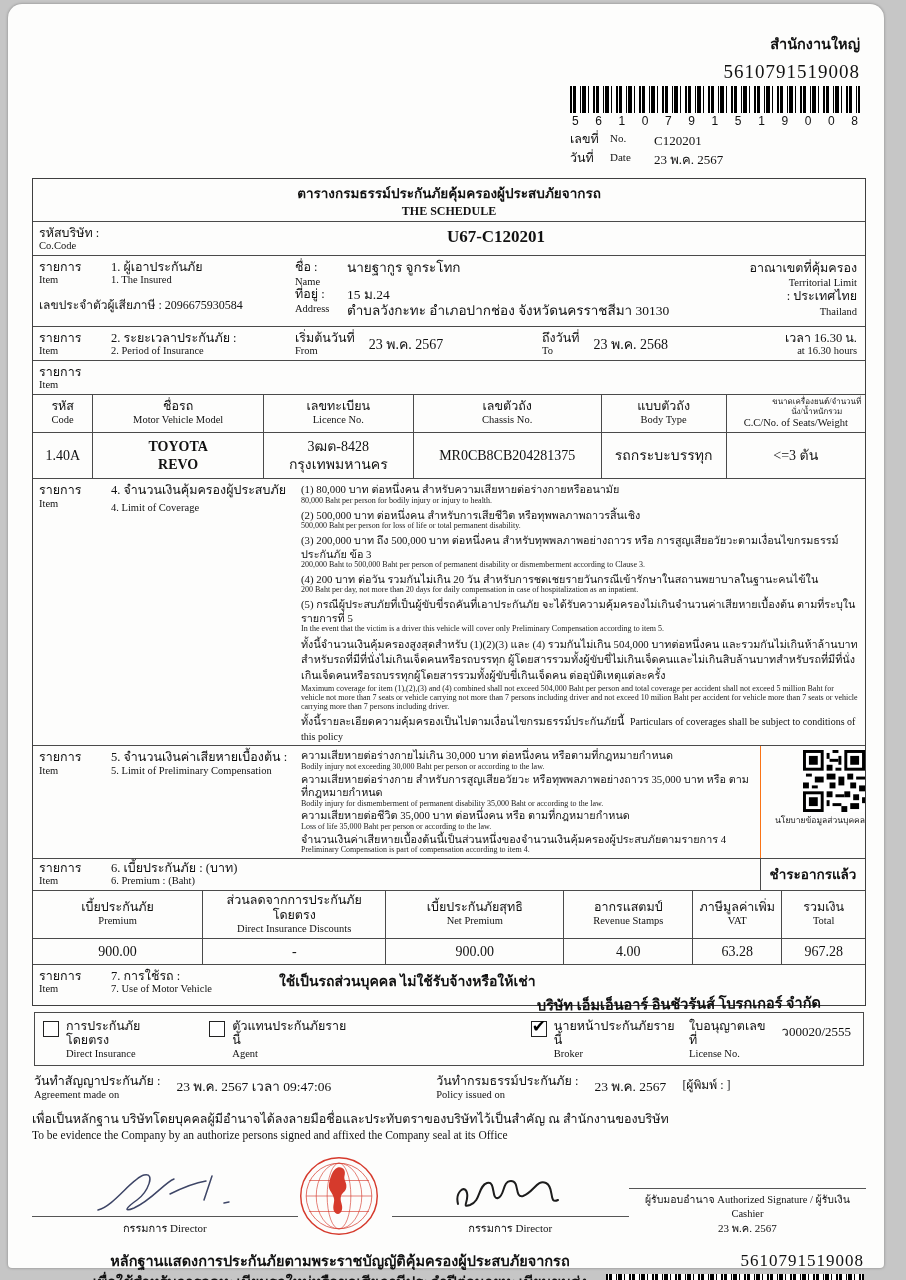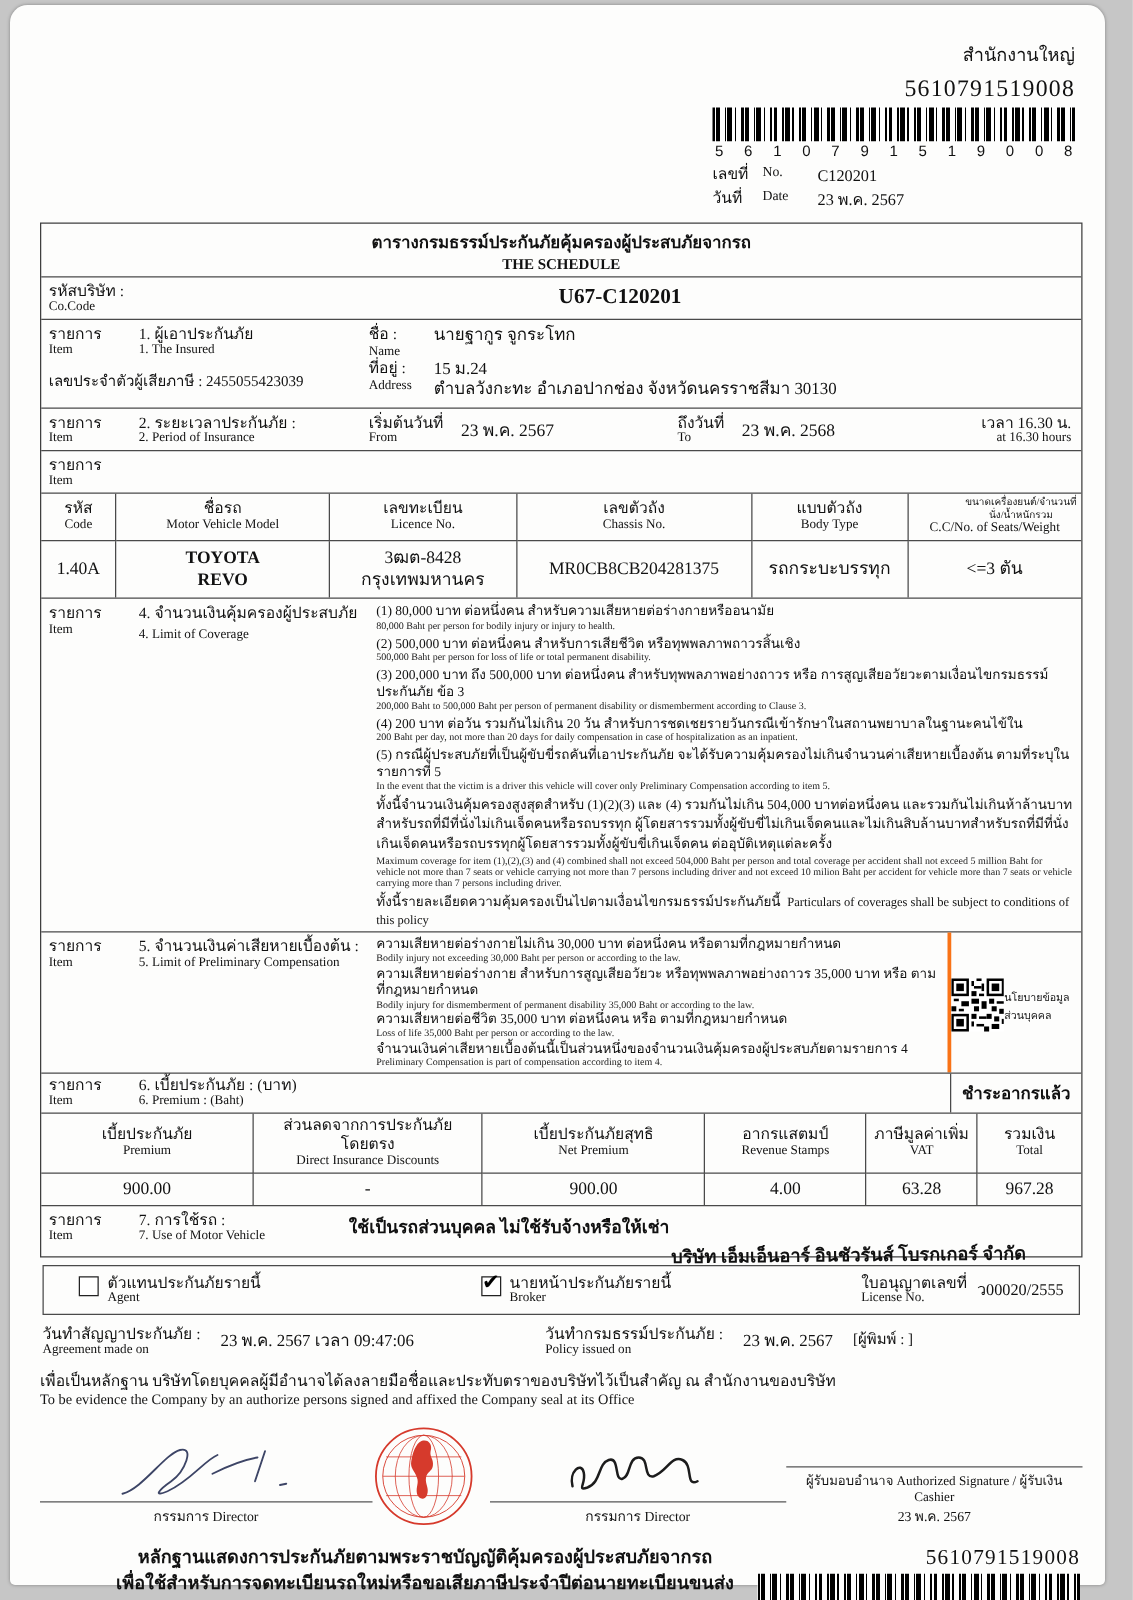--- a/index.html
+++ b/index.html
@@ -5,21 +5,21 @@
   html,body{margin:0;padding:0;}
   body{background:#b9b9b9;font-family:"Liberation Serif","DejaVu Serif",serif;color:#111;}
   .canvas{position:relative;width:906px;height:1280px;background:#c6c6c6;overflow:hidden;}
   .page{position:absolute;left:8px;top:4px;width:876px;height:1264px;background:#fdfdfc;border-radius:14px 14px 4px 4px;box-shadow:0 0 3px rgba(0,0,0,.35);}
   .content{position:relative;padding:6px 18px 0 24px;}
   .tiny{font-size:8px;line-height:1.15;color:#222;}
   .b{font-weight:bold;}
 
   
   .top-right{width:290px;margin-left:auto;margin-right:6px;margin-top:22px;}
-  .office{font-size:14.5px;font-weight:normal;text-align:right;}
+  .office{font-size:14.5px;font-weight:bold;text-align:right;}
   .docnum{font-size:19px;text-align:right;letter-spacing:1px;margin-top:6px;}
   .barcode{height:27px;margin-top:3px;background:repeating-linear-gradient(90deg,#000 0 2px,#fff 2px 3px,#000 3px 6px,#fff 6px 10px,#000 10px 11px,#fff 11px 12px,#000 12px 16px,#fff 16px 18px,#000 18px 19px,#fff 19px 23px);}
   .bdigits{font-family:"Liberation Sans","DejaVu Sans",sans-serif;font-size:12px;display:flex;justify-content:space-between;margin-top:1px;padding:0 2px;}
   .metas{margin-top:4px;font-size:12px;}
   .metas .row{display:flex;gap:6px;line-height:1.45;}
   .metas .lbl-th{width:34px;font-size:12.5px;}
   .metas .lbl-en{width:38px;font-size:11px;}
   .metas .val{font-size:13px;}
 
   
@@ -65,21 +65,21 @@
   .h-tiny{font-size:8px;line-height:1.3;padding-left:42px;}
   .v-big{font-size:14px;line-height:1.25;}
 
   .clauses{flex:1;padding:4px 6px 3px 8px;}
   .cl-th{font-size:10.8px;line-height:1.25;}
   .cl-en{font-size:8px;line-height:1.1;color:#1a1a1a;margin-bottom:3px;}
   .sum-th{font-size:10.8px;line-height:1.45;margin-top:2px;}
   .footline{font-size:10.8px;margin-top:2px;}
   .footline .fen{font-size:10px;}
 
-  .qrcell{flex:0 0 104px;border-left:3px solid #f97316;display:flex;flex-direction:row;align-items:center;justify-content:flex-start;padding-top:4px;}
+  .qrcell{flex:0 0 104px;border-left:1px solid #f97316;display:flex;flex-direction:column;align-items:flex-end;justify-content:flex-start;padding-top:4px;}
   .qrcap{font-size:8.5px;margin-top:1px;}
   .paidcell{flex:0 0 104px;border-left:1px solid #4a4a4a;display:flex;align-items:center;justify-content:center;font-size:13.5px;font-weight:bold;}
 
   .i7-use{font-size:14px;font-weight:bold;padding:5px 0 0 14px;}
   .brokerco{position:absolute;right:44px;bottom:-10px;font-size:14.5px;font-weight:bold;transform:rotate(-0.6deg);z-index:3;font-family:"Liberation Serif",serif;}
 
   .cbbox{border:1.4px solid #4a4a4a;margin:6px 2px 0 2px;display:flex;align-items:flex-start;padding:6px 8px 5px 8px;gap:6px;}
   .cbgroup{display:flex;gap:7px;}
   .chk{width:14px;height:14px;border:1.5px solid #222;position:relative;flex:0 0 14px;margin-top:2px;background:#fff;cursor:default;}
   .chk .mark{position:absolute;left:0px;top:-6px;font-size:17px;font-weight:bold;color:#000;font-family:"DejaVu Sans",sans-serif;}
@@ -163,40 +163,46 @@
         <div class="lbl-th">รหัสบริษัท :</div>
         <div class="lbl-en">Co.Code</div>
       </div>
       <div class="policy-val">U67-C120201</div>
     </div>
 
     <div class="trow flexr" style="min-height:70px;">
       <div class="lblcell">
         <div class="lbl-th">รายการ</div>
         <div class="lbl-en">Item</div>
-        <div class="taxline" style="width:230px;"><span>เลขประจำตัวผู้เสียภาษี :</span>&nbsp;<span>2455055423039</span></div>
+        <div class="taxline" style="width:230px;"><span>เลขประจำตัวผู้เสียภาษี :</span>&nbsp;<span>2096675930584</span></div>
       </div>
       <div class="namecell">
         <div class="lbl-th">1. ผู้เอาประกันภัย</div>
         <div class="lbl-en">1. The Insured</div>
       </div>
       <div class="i1-main">
         <div class="pairline">
                 <span class="pl-th"><span>ชื่อ :</span></span>
                 <span class="pl-val">นายฐากูร จูกระโทก</span>
               </div>
         <div class="pl-en">Name</div>
         <div class="pairline">
                 <span class="pl-th"><span>ที่อยู่ :</span></span>
                 <span class="pl-val">15 ม.24</span>
               </div>
         <div class="pairline">
                 <span class="pl-en" style="width:52px;">Address</span>
                 <span class="pl-val">ตำบลวังกะทะ อำเภอปากช่อง จังหวัดนครราชสีมา 30130</span>
               </div>
+      </div>
+      <div class="terr">
+        <div class="t1">อาณาเขตที่คุ้มครอง</div>
+        <div class="t2">Territorial Limit</div>
+        <div class="t1">: ประเทศไทย</div>
+        <div class="t2">Thailand</div>
       </div>
     </div>
 
     <div class="trow flexr">
       <div class="lblcell">
         <div class="lbl-th">รายการ</div>
         <div class="lbl-en">Item</div>
       </div>
       <div class="namecell">
         <div class="lbl-th">2. ระยะเวลาประกันภัย :</div>
@@ -439,20 +445,29 @@
       <div class="namecell" style="flex:0 0 150px;width:150px;">
         <div class="lbl-th">7. การใช้รถ :</div>
         <div class="lbl-en">7. Use of Motor Vehicle</div>
       </div>
       <div class="i7-use">ใช้เป็นรถส่วนบุคคล ไม่ใช้รับจ้างหรือให้เช่า</div>
       <div class="brokerco">บริษัท เอ็มเอ็นอาร์ อินชัวรันส์ โบรกเกอร์ จำกัด</div>
     </div>
    </div>
 
    <div class="cbbox">
+     <div class="cbgroup">
+       <div class="chk">
+              <span class="mark"></span>
+            </div>
+       <div class="cbtxt">
+              <div class="lbl-th">การประกันภัยโดยตรง</div>
+              <div class="lbl-en">Direct Insurance</div>
+            </div>
+     </div>
      <div class="cbgroup" style="margin-left:20px;">
        <div class="chk">
               <span class="mark"></span>
             </div>
        <div class="cbtxt">
               <div class="lbl-th">ตัวแทนประกันภัยรายนี้</div>
               <div class="lbl-en">Agent</div>
             </div>
      </div>
      <div class="cbgroup" style="margin-left:170px;">

